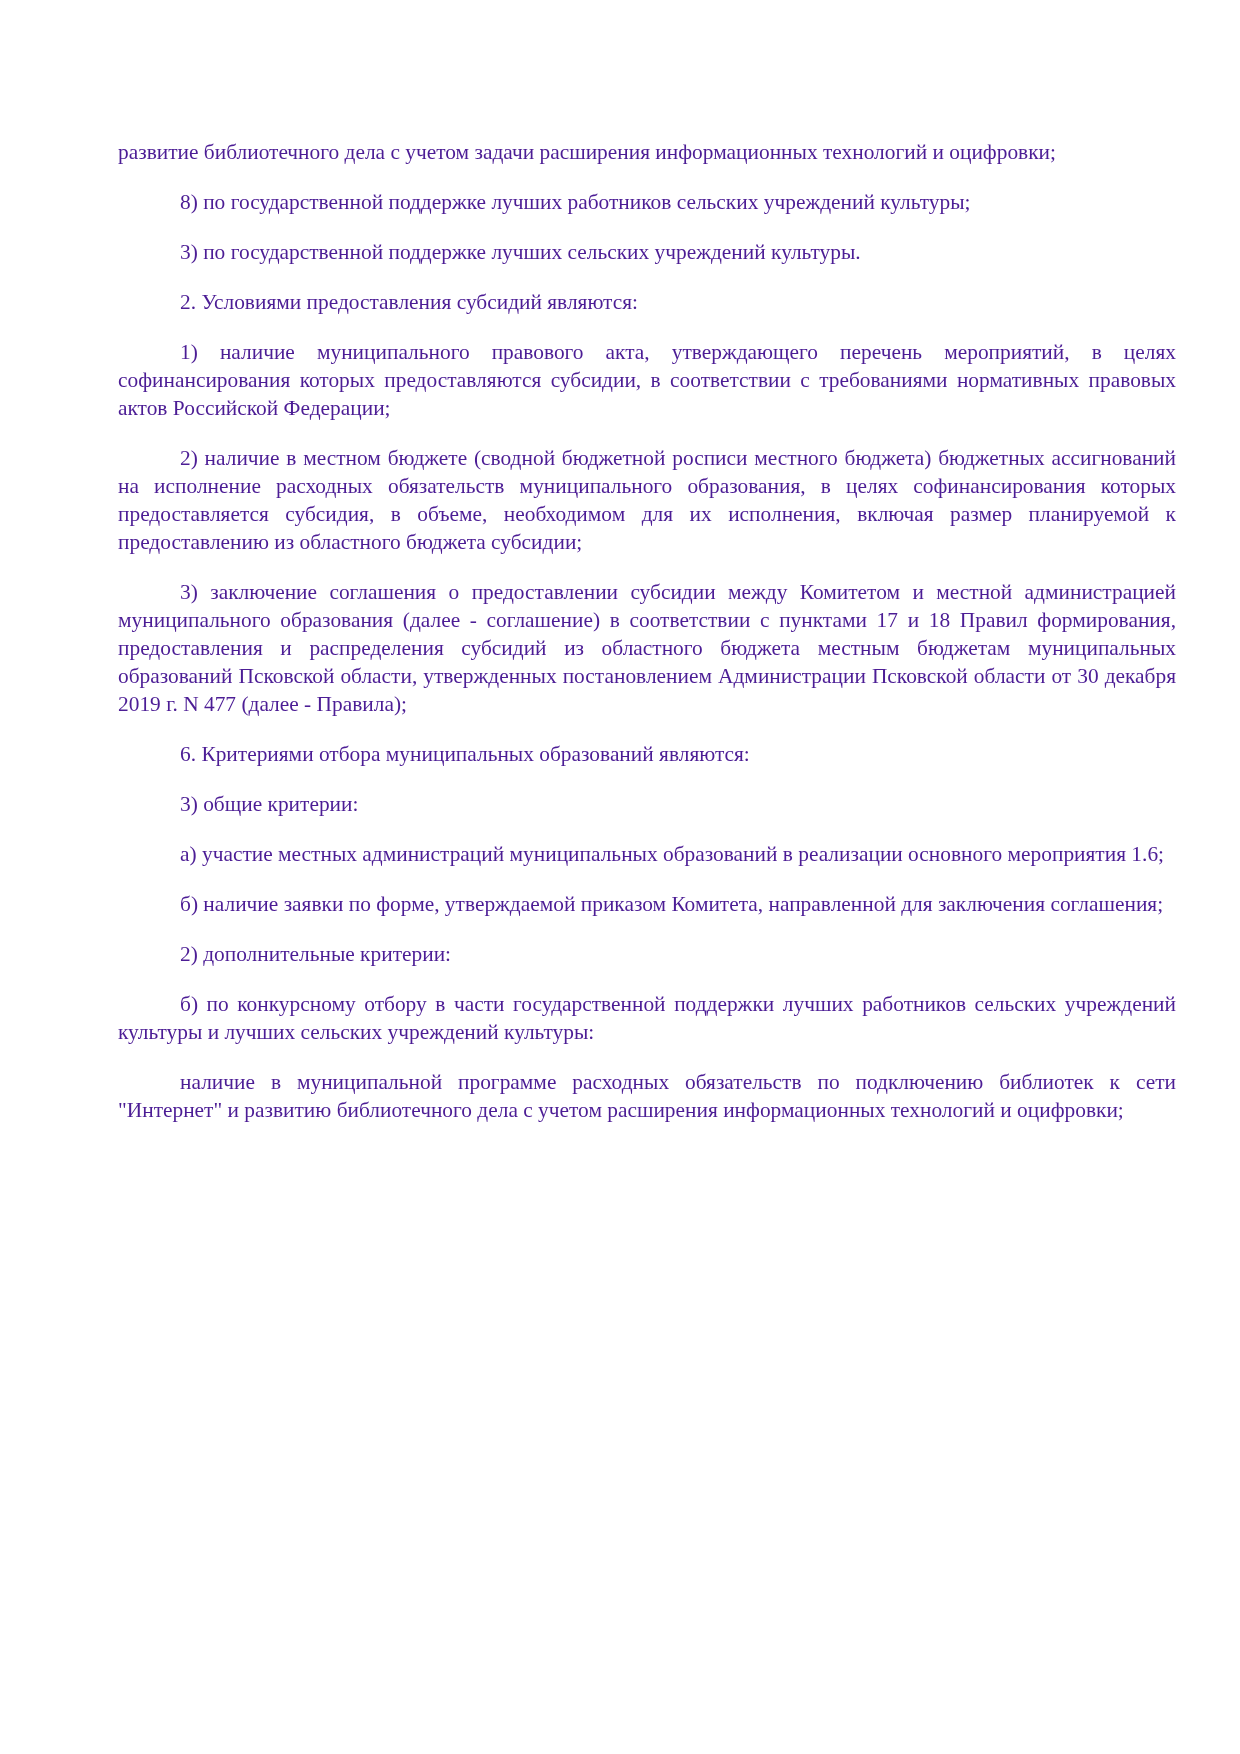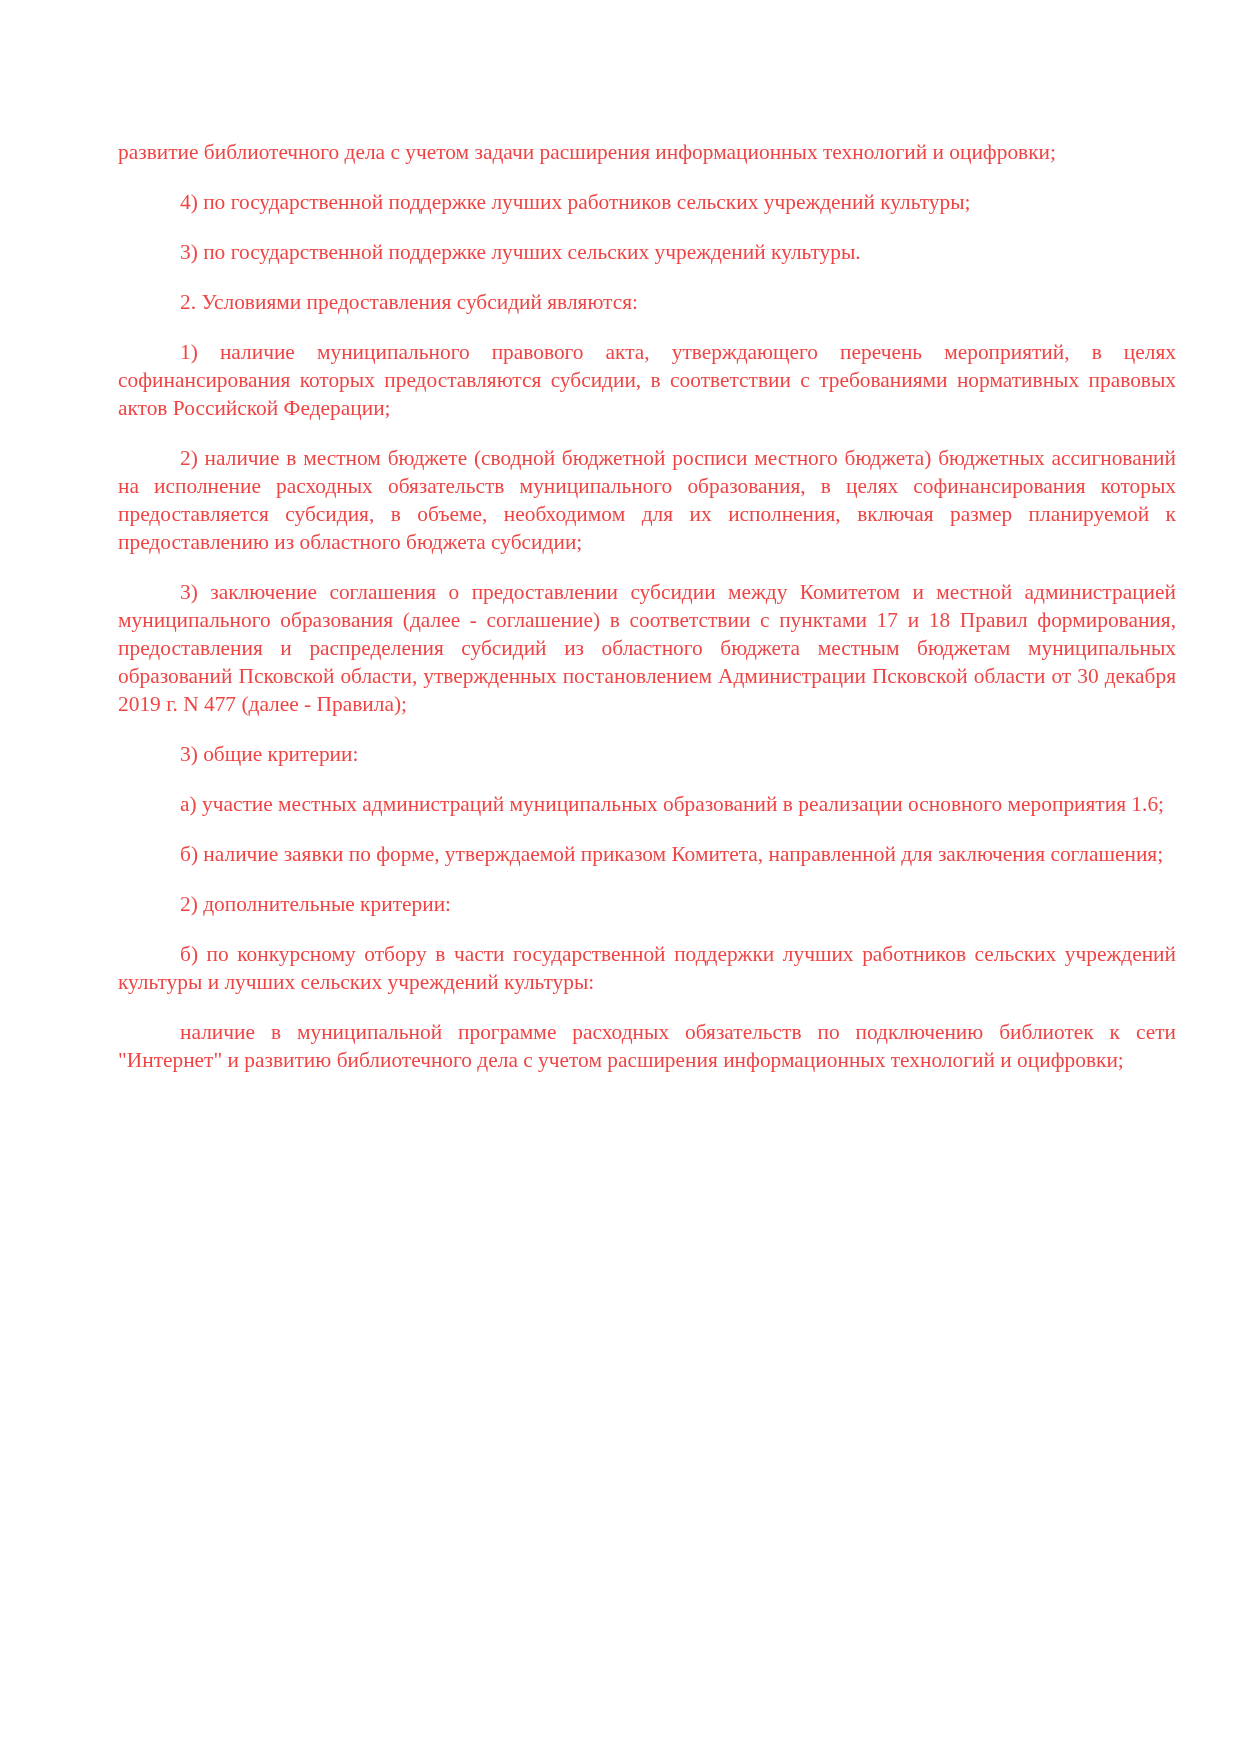--- a/index.html
+++ b/index.html
@@ -5,35 +5,36 @@
   html, body { margin: 0; padding: 0; background: #ffffff; }
   body { width: 1240px; height: 1754px; position: relative; overflow: hidden; }
   .page {
     position: absolute;
     left: 118px;
     top: 138px;
     width: 1058px;
     font-family: "Liberation Serif", serif;
     font-size: 21.4px;
     line-height: 28px;
-    color: #ef4444;
+    color: #4c1d95;
   }
   .p { margin: 0 0 22px 0; text-align: justify; text-align-last: left; }
   .ind { text-indent: 62px; }
 </style>
 </head>
 <body>
 
 <div class="page">
   <p class="p">развитие библиотечного дела с учетом задачи расширения информационных технологий и оцифровки;</p>
-  <p class="p ind">4) по государственной поддержке лучших работников сельских учреждений культуры;</p>
+  <p class="p ind">8) по государственной поддержке лучших работников сельских учреждений культуры;</p>
   <p class="p ind">3) по государственной поддержке лучших сельских учреждений культуры.</p>
   <p class="p ind">2. Условиями предоставления субсидий являются:</p>
   <p class="p ind">1) наличие муниципального правового акта, утверждающего перечень мероприятий, в целях софинансирования которых предоставляются субсидии, в соответствии с требованиями нормативных правовых актов Российской Федерации;</p>
   <p class="p ind">2) наличие в местном бюджете (сводной бюджетной росписи местного бюджета) бюджетных ассигнований на исполнение расходных обязательств муниципального образования, в целях софинансирования которых предоставляется субсидия, в объеме, необходимом для их исполнения, включая размер планируемой к предоставлению из областного бюджета субсидии;</p>
   <p class="p ind">3) заключение соглашения о предоставлении субсидии между Комитетом и местной администрацией муниципального образования (далее - соглашение) в соответствии с пунктами 17 и 18 Правил формирования, предоставления и распределения субсидий из областного бюджета местным бюджетам муниципальных образований Псковской области, утвержденных постановлением Администрации Псковской области от 30 декабря 2019 г. N 477 (далее - Правила);</p>
+  <p class="p ind">6. Критериями отбора муниципальных образований являются:</p>
   <p class="p ind">3) общие критерии:</p>
   <p class="p ind">а) участие местных администраций муниципальных образований в реализации основного мероприятия 1.6;</p>
   <p class="p ind">б) наличие заявки по форме, утверждаемой приказом Комитета, направленной для заключения соглашения;</p>
   <p class="p ind">2) дополнительные критерии:</p>
   <p class="p ind">б) по конкурсному отбору в части государственной поддержки лучших работников сельских учреждений культуры и лучших сельских учреждений культуры:</p>
   <p class="p ind">наличие в муниципальной программе расходных обязательств по подключению библиотек к сети "Интернет" и развитию библиотечного дела с учетом расширения информационных технологий и оцифровки;</p>
 </div>
 
 </body></html>

